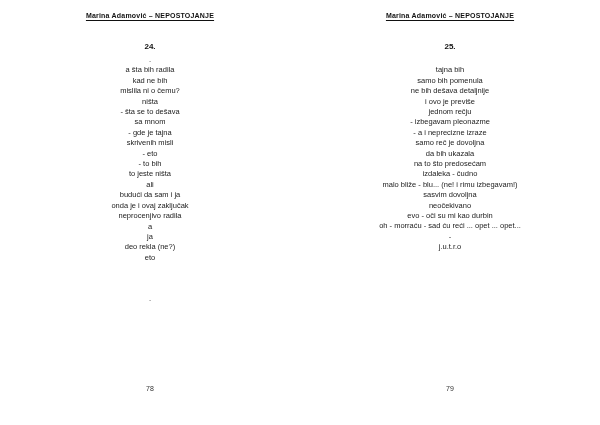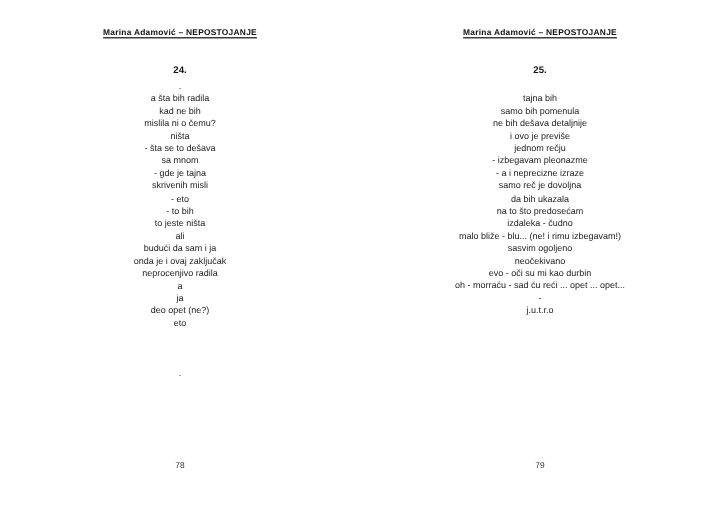--- a/index.html
+++ b/index.html
@@ -18,21 +18,21 @@
     display: flex;
     width: 600px;
     height: 425px;
     background: #ffffff;
   }
   .page {
     position: relative;
     width: 300px;
     height: 425px;
     box-sizing: border-box;
-    padding-top: 24px;
+    padding-top: 12px;
   }
   .running-header {
     text-align: center;
     font-size: 7px;
     font-weight: bold;
     color: #111111;
     letter-spacing: 0.2px;
   }
   .running-header .header-text {
     text-decoration: underline;
@@ -88,21 +88,21 @@
         <div class="line">skrivenih misli</div>
         <div class="line">- eto</div>
         <div class="line">- to bih</div>
         <div class="line">to jeste ništa</div>
         <div class="line">ali</div>
         <div class="line">budući da sam i ja</div>
         <div class="line">onda je i ovaj zaključak</div>
         <div class="line">neprocenjivo radila</div>
         <div class="line">a</div>
         <div class="line">ja</div>
-        <div class="line">deo opet (ne?)</div>
+        <div class="line">deo rekla (ne?)</div>
         <div class="line">eto</div>
         <div class="line"></div>
         <div class="line"></div>
         <div class="line"></div>
         <div class="line">.</div>
       </div>
     <div class="page-number">78</div>
   </div>
 
   <div class="page">
@@ -117,21 +117,21 @@
         <div class="line">ne bih dešava detaljnije</div>
         <div class="line">i ovo je previše</div>
         <div class="line">jednom rečju</div>
         <div class="line">- izbegavam pleonazme</div>
         <div class="line">- a i neprecizne izraze</div>
         <div class="line">samo reč je dovoljna</div>
         <div class="line">da bih ukazala</div>
         <div class="line">na to što predosećam</div>
         <div class="line">izdaleka - čudno</div>
         <div class="line">malo bliže - blu... (ne! i rimu izbegavam!)</div>
-        <div class="line">sasvim ogoljeno</div>
+        <div class="line">sasvim dovoljna</div>
         <div class="line">neočekivano</div>
         <div class="line">evo - oči su mi kao durbin</div>
         <div class="line">oh - morraću - sad ću reći ... opet ... opet...</div>
         <div class="line">-</div>
         <div class="line">j.u.t.r.o</div>
       </div>
     <div class="page-number">79</div>
   </div>
 
 </div>

